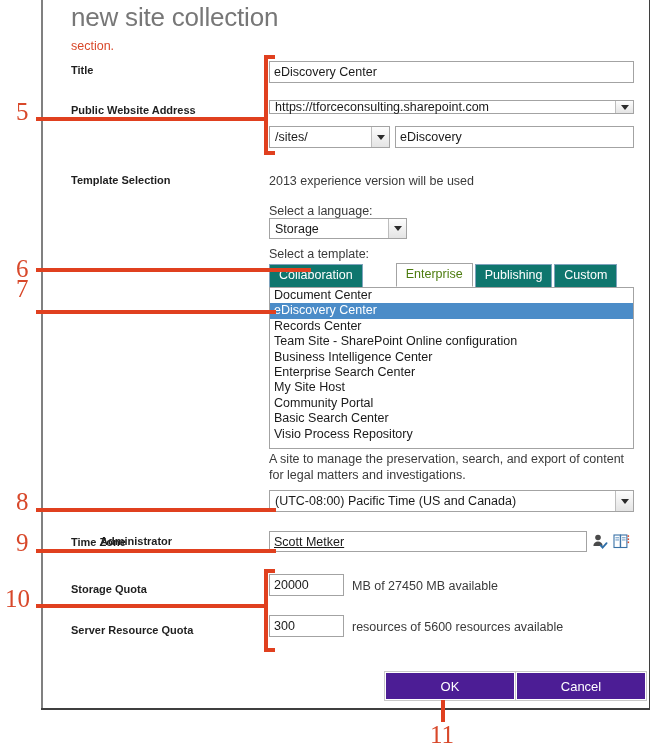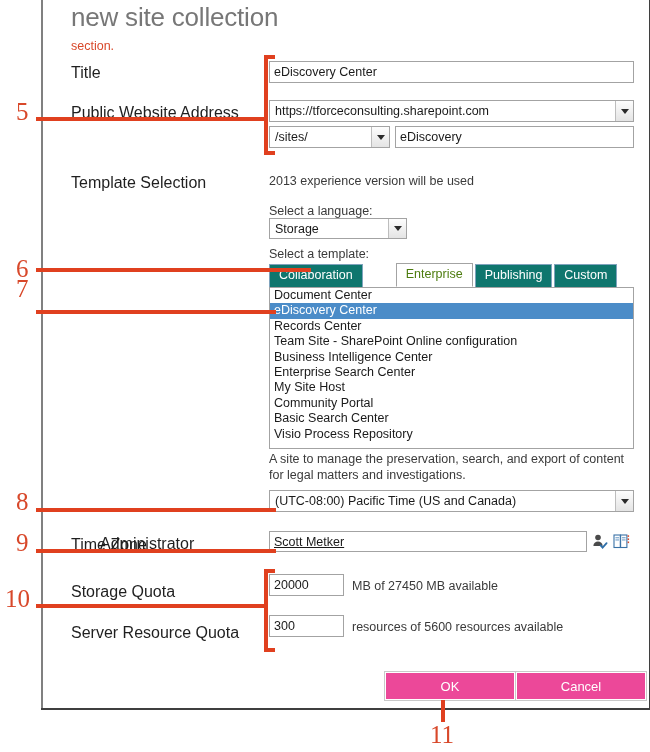--- a/index.html
+++ b/index.html
@@ -30,21 +30,21 @@
     position:absolute;left:28px;top:2px;
     margin:0;font-weight:400;font-size:26px;color:#777777;
     letter-spacing:-0.2px;
   }
   .section-note{
     position:absolute;left:28px;top:39px;
     font-size:12.5px;color:#d8482a;font-weight:400;
   }
 
   .flabel{
-    position:absolute;font-size:16px;font-weight:normal;color:#1f1f1f;left:28px;
+    position:absolute;font-size:11px;font-weight:bold;color:#1f1f1f;left:28px;
   }
   .ftext{
     position:absolute;font-size:12.5px;color:#3a3a3a;
   }
 
   
   .tbox{
     position:absolute;box-sizing:border-box;
     background:#ffffff;border:1px solid #a3a3a3;
     font-family:"Liberation Sans", sans-serif;font-size:12.5px;color:#1a1a1a;
@@ -97,21 +97,21 @@
   .desc{
     position:absolute;font-size:12.5px;color:#3a3a3a;line-height:16px;width:366px;
   }
 
   
   .iconbtn{position:absolute;width:17px;height:17px;}
 
   
   .btn{
     position:absolute;box-sizing:border-box;
-    background:#ec4899;border:1px solid #ffffff;
+    background:#4c1d95;border:1px solid #ffffff;
     color:#ffffff;font-size:13px;
     display:flex;align-items:center;justify-content:center;
     outline:1px solid #c9c9c9;
   }
 
   
   .annot-num{
     position:absolute;color:#d8482a;font-size:25px;font-weight:400;
     font-family:"Liberation Serif", serif;line-height:1;
   }
@@ -125,21 +125,21 @@
   <div class="dialog">
 
     <h1 class="page-title">new site collection</h1>
     <div class="section-note">section.</div>
 
     <div class="flabel" style="top:64px;">Title</div>
     <input class="tbox" style="left: 226px; top: 61px; width: 365px; height: 22px;" value="eDiscovery Center">
 
     <div class="flabel" style="top:104px;">Public Website Address</div>
 
-    <div class="combo" style="left:226px;top:100px;width:365px;height:22px;">
+    <div class="combo" style="left:226px;top:100px;width:365px;height:14px;">
       <span class="ctext">https://tforceconsulting.sharepoint.com</span>
       <span class="arrowbtn">
           <span class="caret"></span>
         </span>
     </div>
 
     <div class="combo" style="left:226px;top:126px;width:121px;height:22px;">
       <span class="ctext">/sites/</span>
       <span class="arrowbtn">
           <span class="caret"></span>

